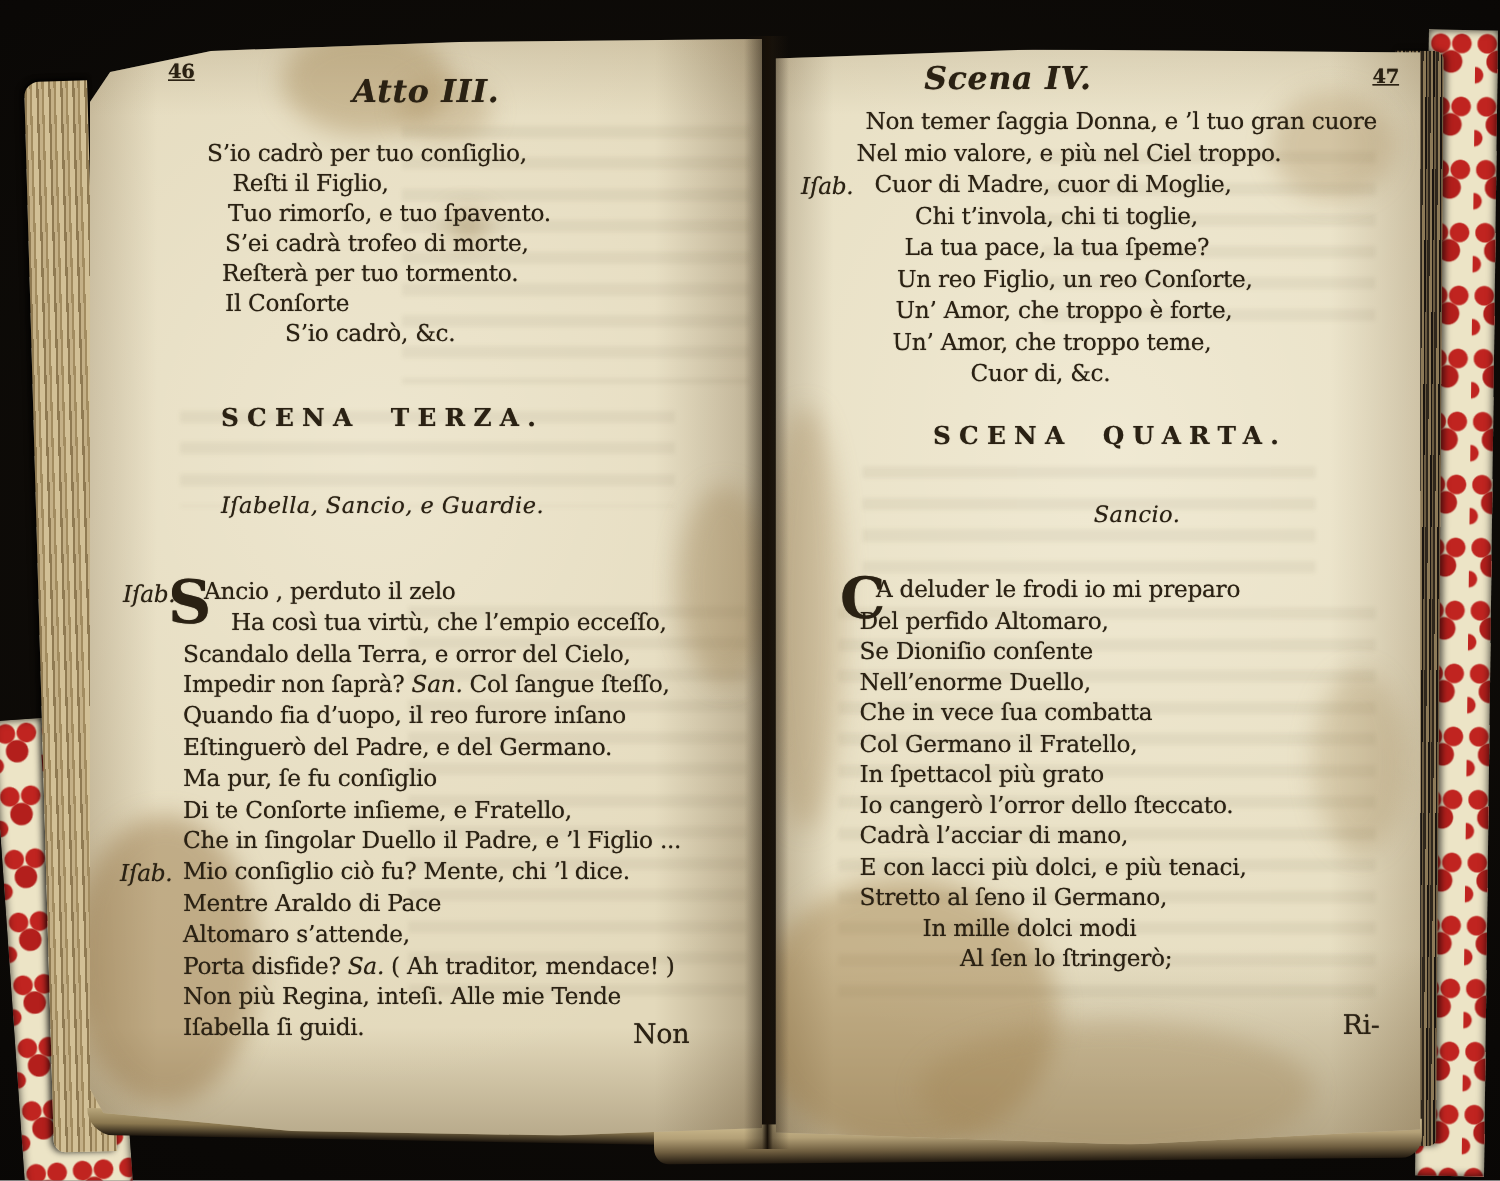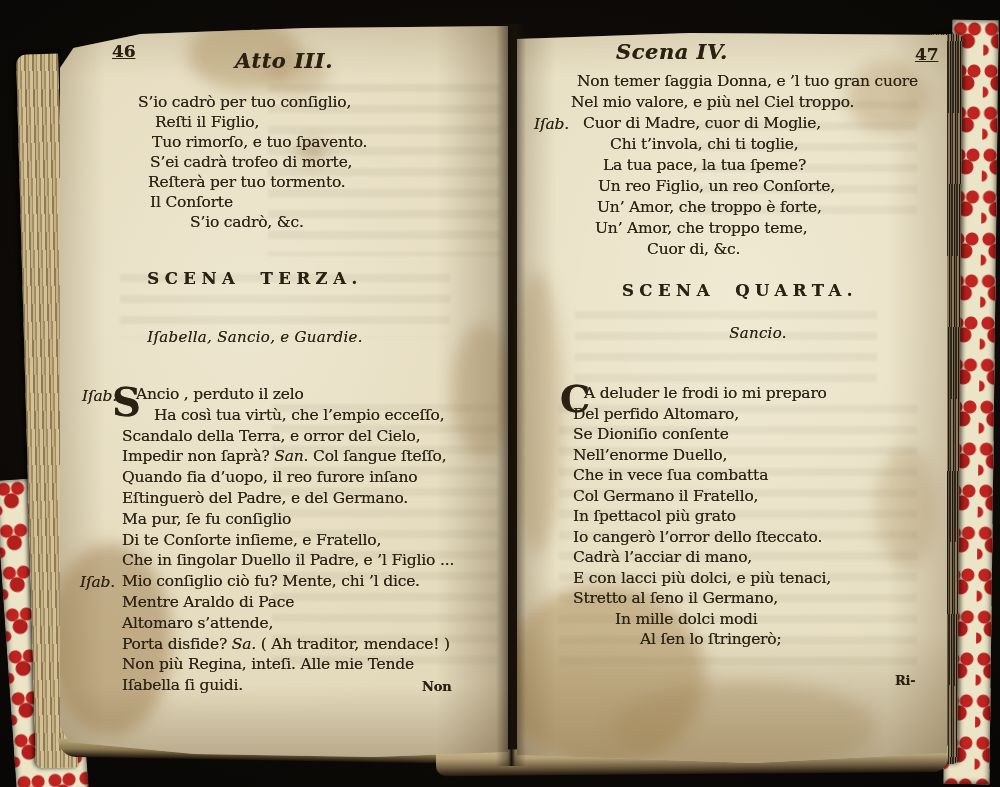--- a/index.html
+++ b/index.html
@@ -67,33 +67,33 @@
       linear-gradient(90deg, rgba(100,78,45,.34) 0%, rgba(118,94,56,0) 9%, rgba(118,94,56,0) 86%, rgba(118,94,56,.30) 100%),
       linear-gradient(180deg, rgba(118,94,56,.16) 0%, rgba(118,94,56,0) 6%, rgba(118,94,56,0) 82%, rgba(110,88,52,.42) 100%),
       #e6ddc0;
     clip-path:polygon(0 6px,40% 0,100% 2px,100% 720px,55% 730px,0 722px);
   }
   .gutter{
     left:496px;top:24px;width:30px;height:742px;z-index:4;
     background:linear-gradient(90deg, rgba(28,20,11,0) 0%, rgba(28,20,11,.45) 40%, #171008 52%, rgba(35,26,15,.45) 64%, rgba(28,20,11,0) 100%);
   }
   
-  .pagenum{font-size:17px;font-weight:700;text-decoration:underline;}
+  .pagenum{font-size:13px;font-weight:700;text-decoration:underline;}
   .running-header{font-style:italic;font-weight:700;font-size:21px;letter-spacing:.5px;text-align:center;}
   .scene-heading{font-size:16.5px;font-weight:700;letter-spacing:5.5px;word-spacing:9px;text-align:center;}
   .scene-chars{font-style:italic;font-size:15px;text-align:center;letter-spacing:.3px;}
   .vline,.dl,.ml{white-space:nowrap;}
   .stanza{line-height:20px;}
   .dialogue{line-height:20.8px;}
   .opening,.aria{line-height:21px;}
   .monologue{line-height:20.5px;}
   .speaker{font-style:italic;position:absolute;}
   .insp{font-style:italic;}
   .dropcap{position:absolute;font-weight:700;line-height:1;}
-  .catchword{font-weight:700;font-size:13px;text-align:right;}
+  .catchword{font-weight:400;font-size:18px;text-align:right;}
   
   .i17{padding-left:17px}.i14{padding-left:14px}.i12{padding-left:12px}.i10{padding-left:10px}.i52{padding-left:52px}
   .p14{padding-left:14px}.p32{padding-left:32px}
   .a27{padding-left:27px}.a20{padding-left:20px}.a15{padding-left:15px}.a14{padding-left:14px}.a12{padding-left:12px}.a64{padding-left:64px}
   .m13{padding-left:14px}.m11{padding-left:11px}.m42{padding-left:42px}.m67{padding-left:67px}
   .p6{padding-left:6px}
   
   .st{position:absolute;border-radius:50%;filter:blur(8px);pointer-events:none;}
   .ghost{
     position:absolute;pointer-events:none;opacity:.55;filter:blur(1.4px);
@@ -184,21 +184,21 @@
     <div class="vline">Cuor di Madre, cuor di Moglie,</div>
     <div class="vline a27">Chi t’invola, chi ti toglie,</div>
     <div class="vline a20">La tua pace, la tua ſpeme?</div>
     <div class="vline a15">Un reo Figlio, un reo Conſorte,</div>
     <div class="vline a14">Un’ Amor, che troppo è forte,</div>
     <div class="vline a12">Un’ Amor, che troppo teme,</div>
     <div class="vline a64">Cuor di, &amp;c.</div>
   </div>
 
   <div class="abs scene-heading" style="left:10px;top:248px;width:426px">SCENA QUARTA.</div>
-  <div class="abs scene-chars" style="left:0;top:291px;width:482px">Sancio.</div>
+  <div class="abs scene-chars" style="left:0;top:301px;width:482px">Sancio.</div>
 
   <div class="abs monologue" style="left:56px;top:350px;width:370px">
     <span class="dropcap" style="left:-13px;top:-3px;font-size:38px">C</span>
     <div class="ml m11">A deluder le frodi io mi preparo</div>
     <div class="ml">Del perfido Altomaro,</div>
     <div class="ml">Se Dioniſio conſente</div>
     <div class="ml">Nell’enorme Duello,</div>
     <div class="ml">Che in vece ſua combatta</div>
     <div class="ml">Col Germano il Fratello,</div>
     <div class="ml">In ſpettacol più grato</div>

